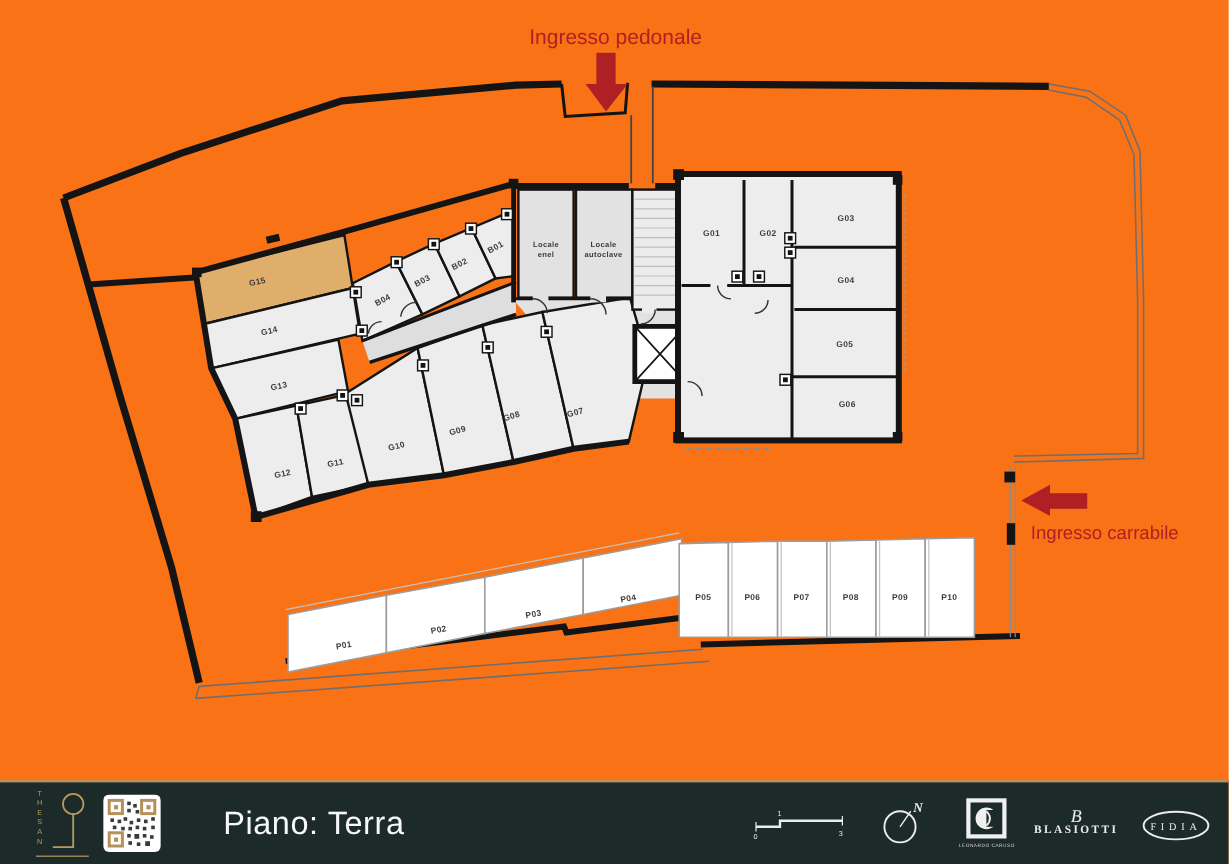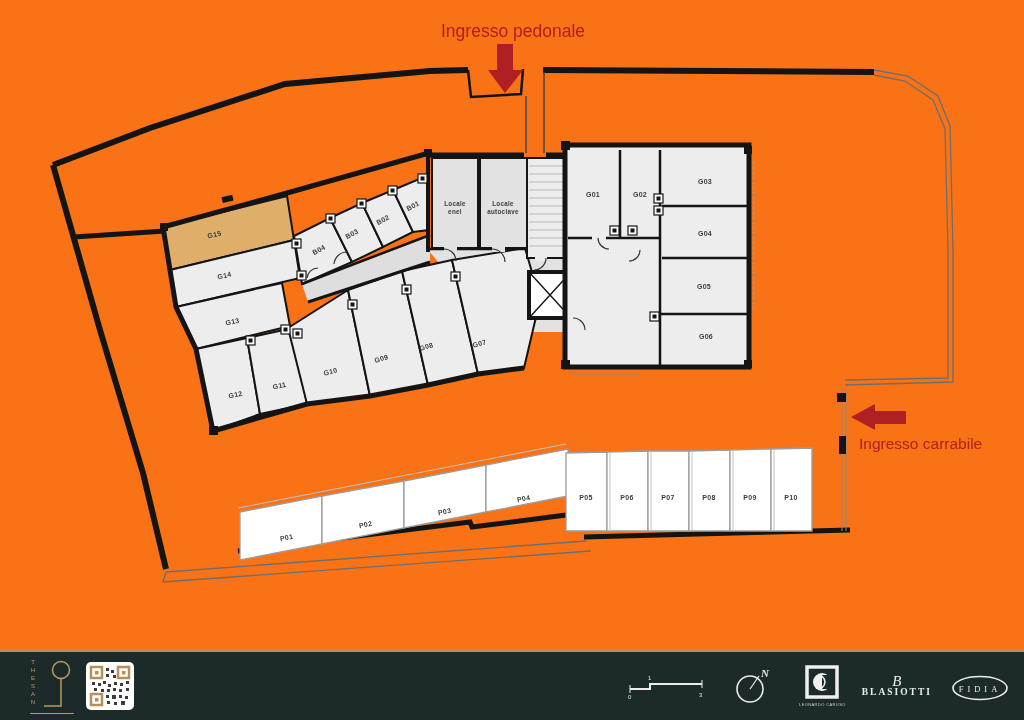--- a/index.html
+++ b/index.html
@@ -276,20 +276,21 @@
           <rect x="20" y="33" width="3" height="3"></rect>
       <rect x="26" y="33" width="4" height="4"></rect>
           <rect x="33" y="33" width="3" height="3"></rect>
       <rect x="39" y="34" width="3" height="3"></rect>
           <rect x="21" y="39" width="3" height="3"></rect>
       <rect x="28" y="40" width="3" height="3"></rect>
           <rect x="35" y="39" width="4" height="4"></rect>
     </g>
   </svg>
 
+  <div class="floor-title">Piano: Terra</div>
 
   <div class="spacer"></div>
 
   <svg class="scalebar" width="82" height="32">
     <path d="M5,19 H25 V14 H77" fill="none" stroke="#ececec" stroke-width="2"></path>
     <path d="M5,15 V23 M77,10 V18" stroke="#ececec" stroke-width="1"></path>
     <text class="scale-num" x="3" y="29">0</text>
     <text class="scale-num" x="23" y="10">1</text>
     <text class="scale-num" x="74" y="27">3</text>
   </svg>

